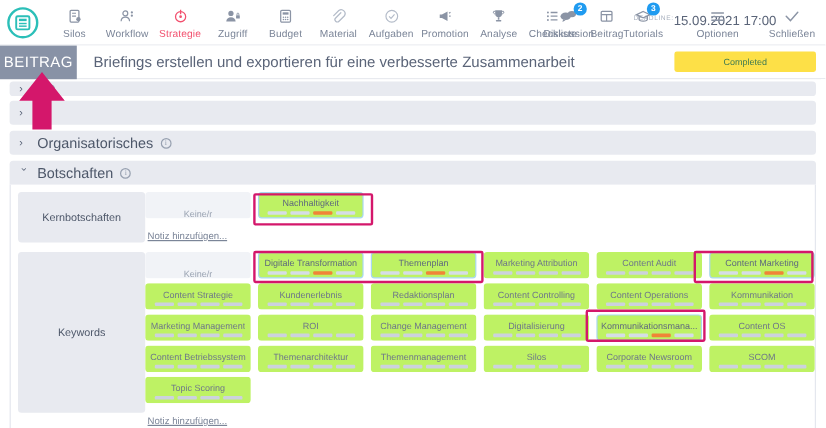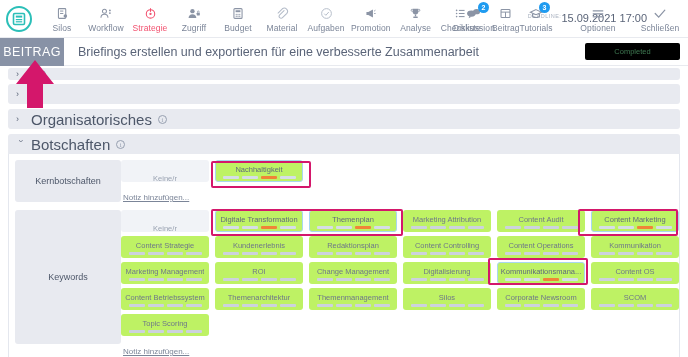--- a/index.html
+++ b/index.html
@@ -70,36 +70,36 @@
     width: 64px; height: 28px;
     display:flex; align-items:center; justify-content:center;
     font-size: 12.5px; letter-spacing: .4px;
     flex: 0 0 auto;
   }
   .title-text {
     margin-left: 14px; font-size: 12.5px; color: #5a6478;
   }
   .status-pill {
     position: absolute; right: 8px; top: 5px;
-    width: 95px; height: 17px; border-radius: 2px;
-    background: #000000; color: #3f7a52;
+    width: 118px; height: 17px; border-radius: 2px;
+    background: #fde047; color: #3f7a52;
     font-size: 7.5px; display:flex; align-items:center; justify-content:center;
   }
 
   
   .content { position: relative; width: 688px; }
   .acc-row {
     margin: 0 8px 5px 8px;
     background: #e8eaf0; border-radius: 3px;
     height: 20px; display:flex; align-items:center;
     padding-left: 8px; gap: 6px;
   }
   .acc-row.partial { height: 12px; margin-bottom: 4px; overflow:hidden; }
   .chev { color:#5a6478; font-size: 9px; width:9px; display:inline-block; }
-  .acc-label { font-size: 15px; color:#4d5769; }
+  .acc-label { font-size: 12px; color:#4d5769; }
   .info-i {
     width: 9px; height: 9px; border-radius:50%;
     border: 1px solid #97a0b0; color:#97a0b0;
     font-size: 6.5px; display:inline-flex; align-items:center; justify-content:center;
     font-family: "Liberation Serif", serif;
   }
   .acc-row.open { background: #e8eaf0; }
 
   
   .panel {

